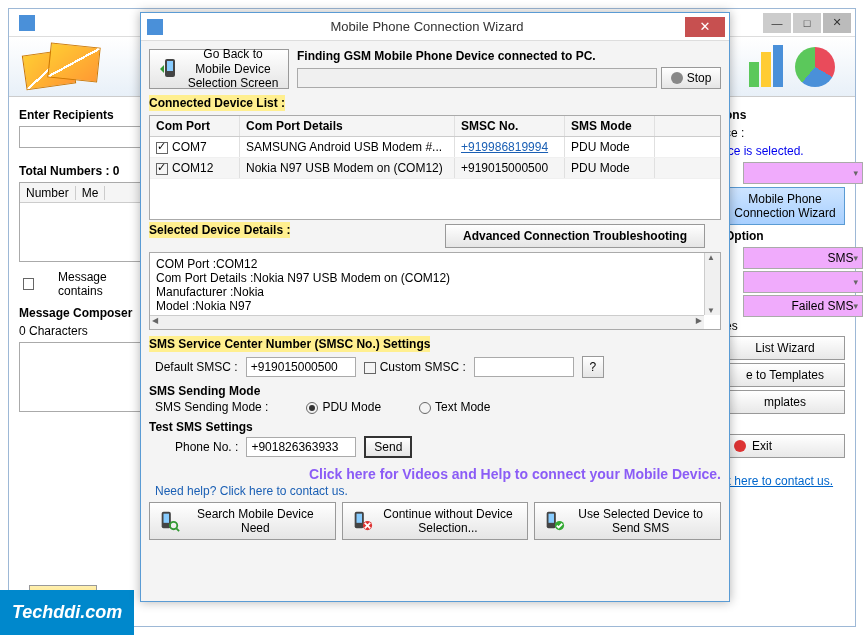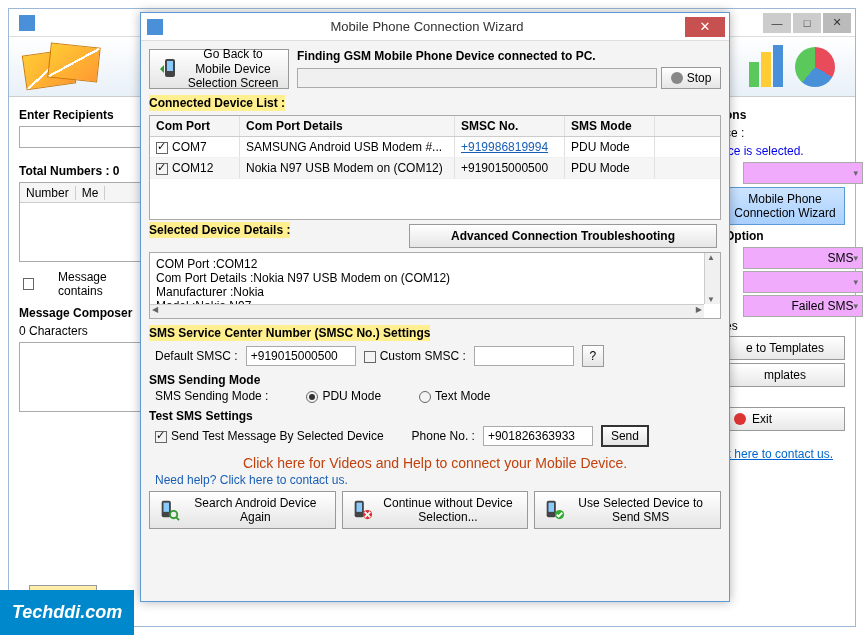--- a/index.html
+++ b/index.html
@@ -55,32 +55,32 @@
 .table{border:1px solid #aaa;background:#fff;margin-top:2px}
 .thdr{display:flex;background:#f5f5f5;border-bottom:1px solid #ccc}
 .th,.td{padding:3px 6px;border-right:1px solid #e0e0e0;overflow:hidden;white-space:nowrap}
 .th{font-weight:bold}
 .c1{width:90px}.c2{width:215px}.c3{width:110px}.c4{width:90px}
 .tr{display:flex;border-bottom:1px solid #f0f0f0}
 .tr.alt{background:#f5f5f5}
 .chk{width:12px;height:12px;border:1px solid #666;display:inline-block;vertical-align:middle;margin-right:4px;position:relative}
 .chk.on:after{content:"✓";position:absolute;left:0;top:-3px;font-size:11px}
 .smsc-link{color:#1a5fb4;text-decoration:underline}
-.adv-btn{float:right;width:308px;height:24px;margin:4px 4px}
-.details-box{clear:both;border:1px solid #aaa;background:#fff;padding:4px 6px;height:67px;overflow:auto;position:relative;margin-top:2px}
+.adv-btn{float:right;width:260px;height:24px;margin:4px 16px}
+.details-box{clear:both;border:1px solid #aaa;background:#fff;padding:4px 6px;height:78px;overflow:auto;position:relative;margin-top:2px}
 .details-box .scroll{position:absolute;right:0;top:0;bottom:14px;width:16px;background:#f0f0f0;border-left:1px solid #ccc}
 .details-box .scroll:before{content:"▲";position:absolute;top:0;left:2px;font-size:8px;color:#666}
 .details-box .scroll:after{content:"▼";position:absolute;bottom:0;left:2px;font-size:8px;color:#666}
 .hscroll{position:absolute;left:0;right:16px;bottom:0;height:14px;background:#f0f0f0;border-top:1px solid #ccc}
 .sec{margin-top:4px}
 .sec-row{display:flex;align-items:center;gap:8px;padding:2px 6px}
 .txt-input{border:1px solid #aaa;background:#fff;height:20px;padding:0 4px}
 .radio{width:12px;height:12px;border:1px solid #666;border-radius:50%;display:inline-block;vertical-align:middle;margin-right:4px;position:relative}
 .radio.on:after{content:"";position:absolute;inset:2px;background:#333;border-radius:50%}
-.help-link{color:#c2410c;font-weight:normal;font-size:14px;text-align:center;display:block;margin:6px 0 2px}
+.help-link{color:#8b5cf6;font-weight:bold;font-size:14px;text-align:right;display:block;margin:6px 0 2px}
 .contact-link{color:#1a5fb4;margin-left:6px}
 .m-actions{display:flex;gap:6px;margin-top:4px}
 .act-btn{flex:1;height:38px;font-size:11px;line-height:1.2}
 .act-btn .ic{width:22px;height:22px;flex-shrink:0}
 .send-btn{width:48px;height:22px;border:2px solid #333}
 .q-btn{width:22px;height:22px}
 svg{display:block}
 </style>
 </head>
 <body>
@@ -132,20 +132,21 @@
       <div class="bg-btn blue">Mobile Phone Connection  Wizard</div>
       <div class="bg-label">Option</div>
       <div class="bg-combo">
           <span>SMS</span>
         </div>
       <div class="bg-combo"></div>
       <div class="bg-combo">
           <span>Failed SMS</span>
         </div>
       <div>es</div>
+      <div class="bg-btn">List Wizard</div>
       <div class="bg-btn">e to Templates</div>
       <div class="bg-btn">mplates</div>
       <div class="bg-btn" style="margin-top:20px;display:flex;gap:6px;align-items:center">
         <span style="width:12px;height:12px;border-radius:50%;background:#d33"></span>
         <span>Exit</span>
       </div>
       <div class="bg-right-label link" style="margin-top:16px">k here to contact us.</div>
     </div>
   </div>
   <div class="bg-bottom">
@@ -243,41 +244,40 @@
       <div class="sec-row">
         <span>SMS Sending Mode :</span>
         <label style="margin-left:30px"><span class="radio on"></span><span>PDU Mode</span></label>
         <label style="margin-left:30px"><span class="radio"></span><span>Text Mode</span></label>
       </div>
     </div>
 
     <div class="sec">
       <b>Test SMS Settings</b>
       <div class="sec-row">
-        <label><span class="chk on"></span><span>Send Test Message By Selected Device</span></label>
         <span style="margin-left:20px">Phone No. :</span>
         <input class="txt-input" style="width: 110px;" value="+901826363933">
         <button class="btn send-btn">Send</button>
       </div>
     </div>
 
     <a class="help-link">Click here for Videos and Help to connect your Mobile Device.</a>
     <a class="contact-link">Need help? Click here to contact us.</a>
 
     <div class="m-actions">
       <button class="btn act-btn">
         <span class="ic">
             <svg viewBox="0 0 24 24">
               <rect x="4" y="2" width="10" height="18" rx="2" fill="#444"></rect>
               <rect x="6" y="4" width="6" height="10" fill="#8cf"></rect>
               <circle cx="17" cy="17" r="4" fill="none" stroke="#393" stroke-width="2"></circle>
               <path d="M20 20 L23 23" stroke="#393" stroke-width="2"></path>
             </svg>
           </span>
-        <span>Search Android Device Again</span>
+        <span>Search Mobile Device Need</span>
       </button>
       <button class="btn act-btn">
         <span class="ic">
             <svg viewBox="0 0 24 24">
               <rect x="4" y="2" width="10" height="18" rx="2" fill="#444"></rect>
               <rect x="6" y="4" width="6" height="10" fill="#8cf"></rect>
               <circle cx="18" cy="17" r="5" fill="#d33"></circle>
               <path d="M15 14 L21 20 M21 14 L15 20" stroke="#fff" stroke-width="2"></path>
             </svg>
           </span>

